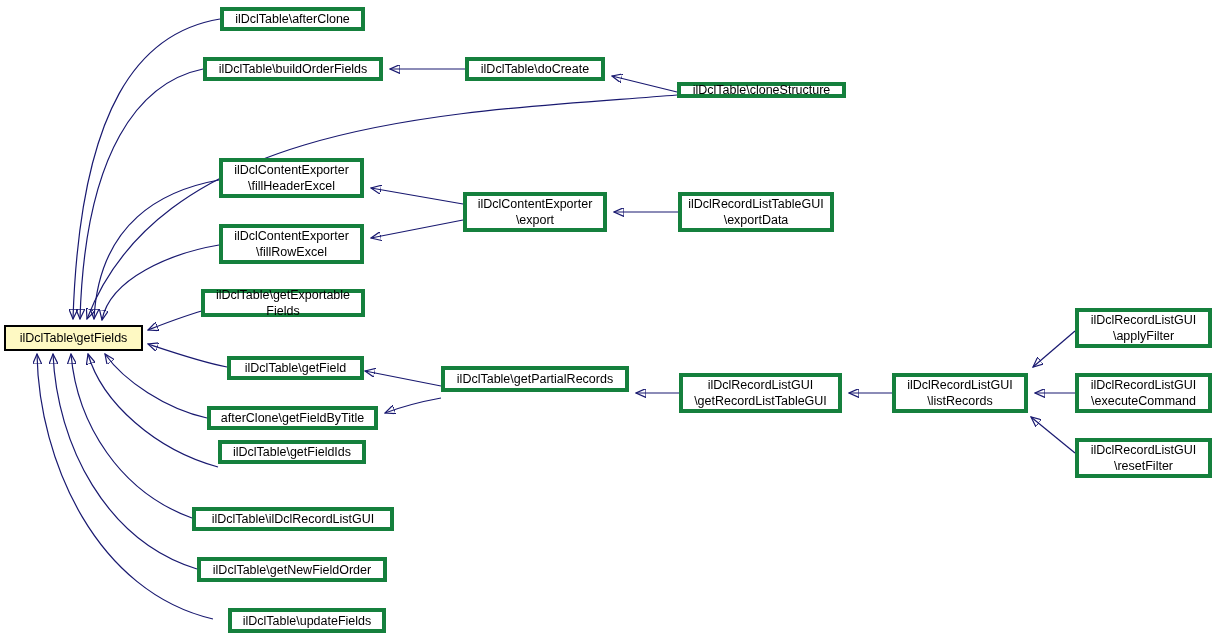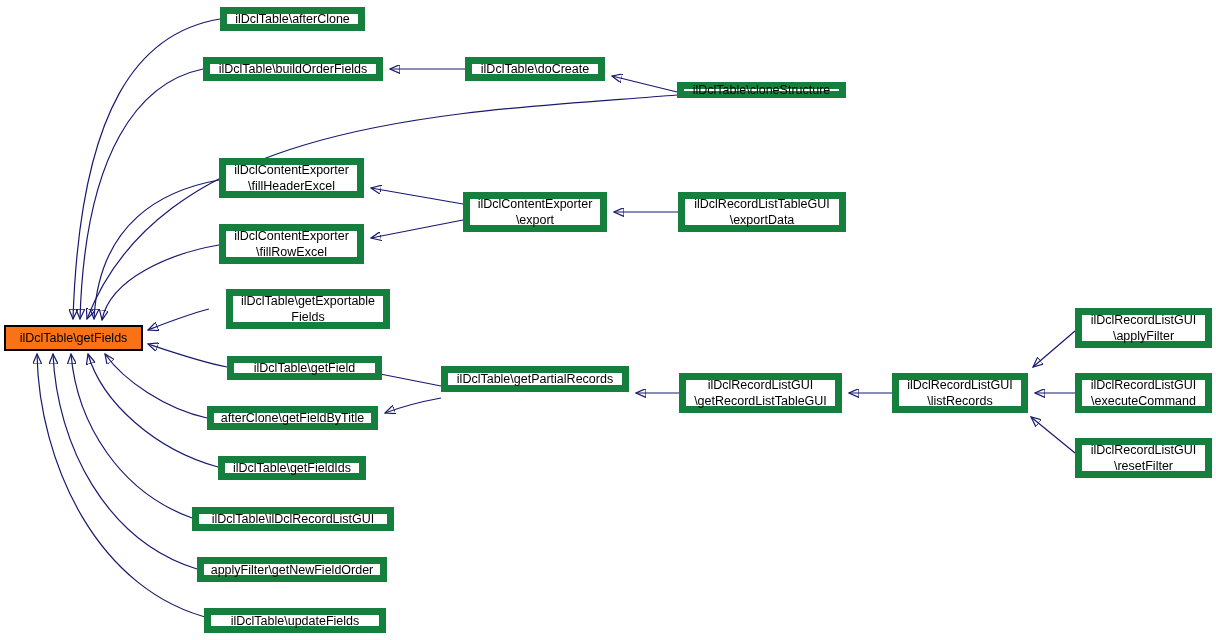--- a/index.html
+++ b/index.html
@@ -22,33 +22,33 @@
   }
   svg.edges path {
     fill: none;
     stroke: #191970;
     stroke-width: 1.2;
   }
   .node {
     position: absolute;
     box-sizing: border-box;
     background: #ffffff;
-    border: 7px solid #15803d;
+    border: 4px solid #15803d;
     color: #000000;
     font-size: 12.5px;
     line-height: 1.28;
     white-space: pre-line;
     text-align: center;
     display: flex;
     align-items: center;
     justify-content: center;
     cursor: pointer;
   }
   .node.central {
-    background: #f97316;
+    background: #fef9c3;
     border: 2px solid #000000;
     cursor: default;
   }
 </style>
 </head>
 <body>
 
 <div class="canvas">
 
   <svg class="edges" width="1216" height="640" aria-hidden="true">
@@ -97,48 +97,48 @@
 
   <div class="node" style="left:219px;top:158px;width:145px;height:40px">ilDclContentExporter
 \fillHeaderExcel</div>
 
   <div class="node" style="left:219px;top:224px;width:145px;height:40px">ilDclContentExporter
 \fillRowExcel</div>
 
   <div class="node" style="left:463px;top:192px;width:144px;height:40px">ilDclContentExporter
 \export</div>
 
-  <div class="node" style="left:678px;top:192px;width:168px;height:40px">ilDclRecordListTableGUI
+  <div class="node" style="left:678px;top:192px;width:156px;height:40px">ilDclRecordListTableGUI
 \exportData</div>
 
-  <div class="node" style="left:226px;top:289px;width:164px;height:40px">ilDclTable\getExportable
+  <div class="node" style="left:201px;top:289px;width:164px;height:28px">ilDclTable\getExportable
 Fields</div>
 
-  <div class="node" style="left:227px;top:356px;width:155px;height:24px">ilDclTable\getField</div>
+  <div class="node" style="left:227px;top:356px;width:137px;height:24px">ilDclTable\getField</div>
 
   <div class="node" style="left:441px;top:366px;width:188px;height:26px">ilDclTable\getPartialRecords</div>
 
   <div class="node" style="left:679px;top:373px;width:163px;height:40px">ilDclRecordListGUI
 \getRecordListTableGUI</div>
 
   <div class="node" style="left:892px;top:373px;width:136px;height:40px">ilDclRecordListGUI
 \listRecords</div>
 
   <div class="node" style="left:1075px;top:308px;width:137px;height:40px">ilDclRecordListGUI
 \applyFilter</div>
 
   <div class="node" style="left:1075px;top:373px;width:137px;height:40px">ilDclRecordListGUI
 \executeCommand</div>
 
   <div class="node" style="left:1075px;top:438px;width:137px;height:40px">ilDclRecordListGUI
 \resetFilter</div>
 
   <div class="node" style="left:207px;top:406px;width:171px;height:24px">afterClone\getFieldByTitle</div>
 
-  <div class="node" style="left:218px;top:456px;width:148px;height:24px">ilDclTable\getFieldIds</div>
+  <div class="node" style="left:218px;top:440px;width:148px;height:24px">ilDclTable\getFieldIds</div>
 
   <div class="node" style="left:192px;top:507px;width:202px;height:24px">ilDclTable\ilDclRecordListGUI</div>
 
-  <div class="node" style="left:197px;top:557px;width:190px;height:25px">applyFilter\getNewFieldOrder</div>
+  <div class="node" style="left:197px;top:557px;width:190px;height:25px">ilDclTable\getNewFieldOrder</div>
 
-  <div class="node" style="left:204px;top:608px;width:182px;height:25px">ilDclTable\updateFields</div>
+  <div class="node" style="left:228px;top:608px;width:158px;height:25px">ilDclTable\updateFields</div>
 
 </div>
 
 </body></html>

